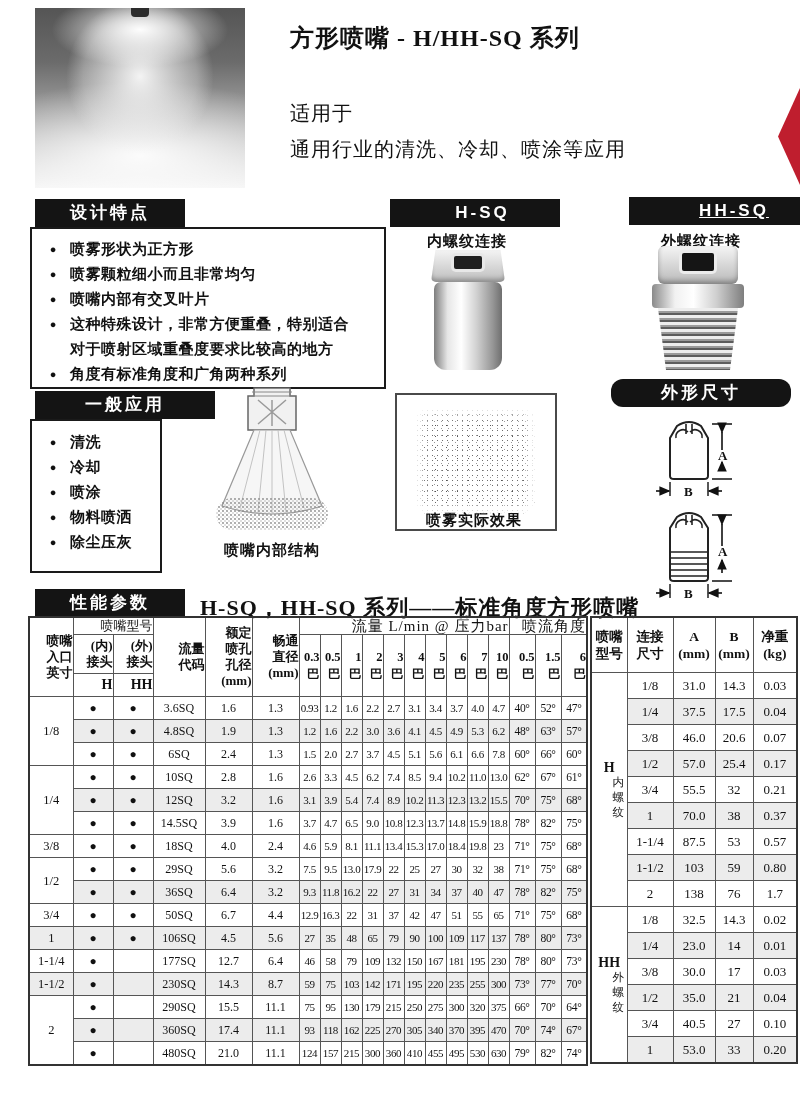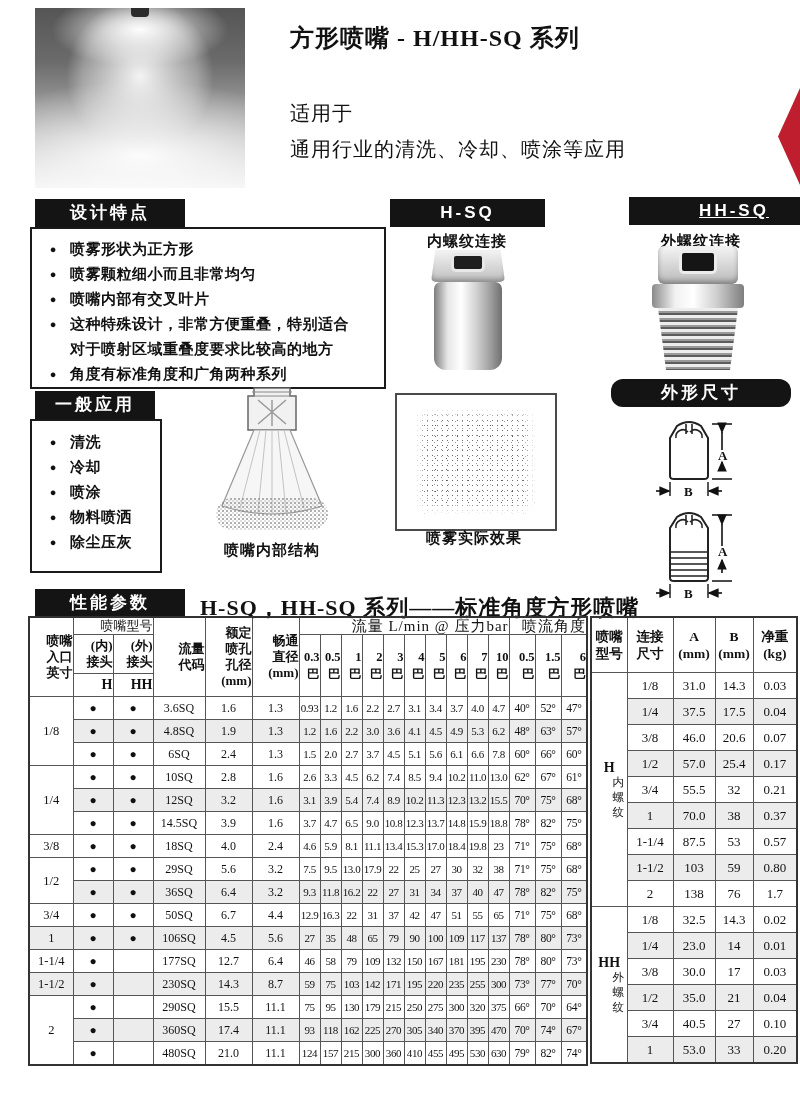--- a/index.html
+++ b/index.html
@@ -111,38 +111,38 @@
           <span class="b-txt pre">这种特殊设计，非常方便重叠，特别适合
 对于喷射区域重叠度要求比较高的地方</span>
         </div>
         <div class="b-row">
           <span class="b-dot">●</span>
           <span class="b-txt pre">角度有标准角度和广角两种系列</span>
         </div>
       </div>
   </div>
 
-  <div class="lbl" style="left:390px;top:199px;width:155px;">H-SQ</div>
+  <div class="lbl" style="left:390px;top:199px;width:155px;padding-left:15px;">H-SQ</div>
   <div class="abs cap" style="left:392px;top:232px;width:150px;">内螺纹连接</div>
   <div class="abs noz-h">
     <div class="cap1"></div>
     <div class="orif"></div>
     <div class="body"></div>
   </div>
 
   <div class="lbl" style="left:629px;top:197px;width:210px;text-decoration:underline;">HH-SQ</div>
   <div class="abs cap" style="left:626px;top:232px;width:150px;">外螺纹连接</div>
   <div class="abs noz-hh">
     <div class="cap1"></div>
     <div class="orif"></div>
     <div class="neck"></div>
     <div class="thr"></div>
   </div>
 
-  <div class="lbl" style="left:35px;top:391px;width:120px;">一般应用</div>
+  <div class="lbl" style="left:35px;top:391px;width:180px;">一般应用</div>
   <div class="box" style="left:30px;top:419px;width:124px;height:141px;padding:9px 0 0 4px;">
     <div id="apps-list">
         <div class="b-row">
           <span class="b-dot">●</span>
           <span class="b-txt pre">清洗</span>
         </div>
         <div class="b-row">
           <span class="b-dot">●</span>
           <span class="b-txt pre">冷却</span>
         </div>
@@ -173,21 +173,21 @@
     <path d="M56,14 L84,38 M84,14 L56,38 M70,14 v26" stroke="#9a9a9a" stroke-width="1.5"></path>
     <path d="M52,44 L20,120 Q70,136 120,120 L88,44 Z" fill="#f6f6f6" stroke="#999" stroke-width="1.2"></path>
     <path d="M58,44 L38,122 M64,44 L56,126 M70,44 L70,127 M76,44 L84,126 M82,44 L102,122" stroke="#c2c2c2" stroke-width="1"></path>
     <rect x="14" y="112" width="112" height="32" rx="16" fill="url(#dots)" stroke="none"></rect>
   </svg>
   <div class="abs cap" style="left:202px;top:541px;width:140px;">喷嘴内部结构</div>
 
   <div class="abs spray-box">
     <div class="speckle"></div>
   </div>
-  <div class="abs cap" style="left:394px;top:529px;width:160px;">喷雾实际效果</div>
+  <div class="abs cap" style="left:394px;top:511px;width:160px;">喷雾实际效果</div>
 
   <div class="lbl" style="left:611px;top:379px;width:180px;border-radius:12px;">外形尺寸</div>
 
   <svg class="abs" style="left:636px;top:410px;" width="120" height="92" viewBox="0 0 120 92">
     <defs>
       <marker id="ar1" markerWidth="8" markerHeight="8" refX="6" refY="3" orient="auto">
         <path d="M0,0 L7,3 L0,6 Z" fill="#111"></path>
       </marker>
     </defs>
     <path d="M34,66 V28 L41,16 Q53,8 65,16 L72,28 V66 Q72,69 68,69 H38 Q34,69 34,66 Z" fill="#fff" stroke="#222" stroke-width="2"></path>

